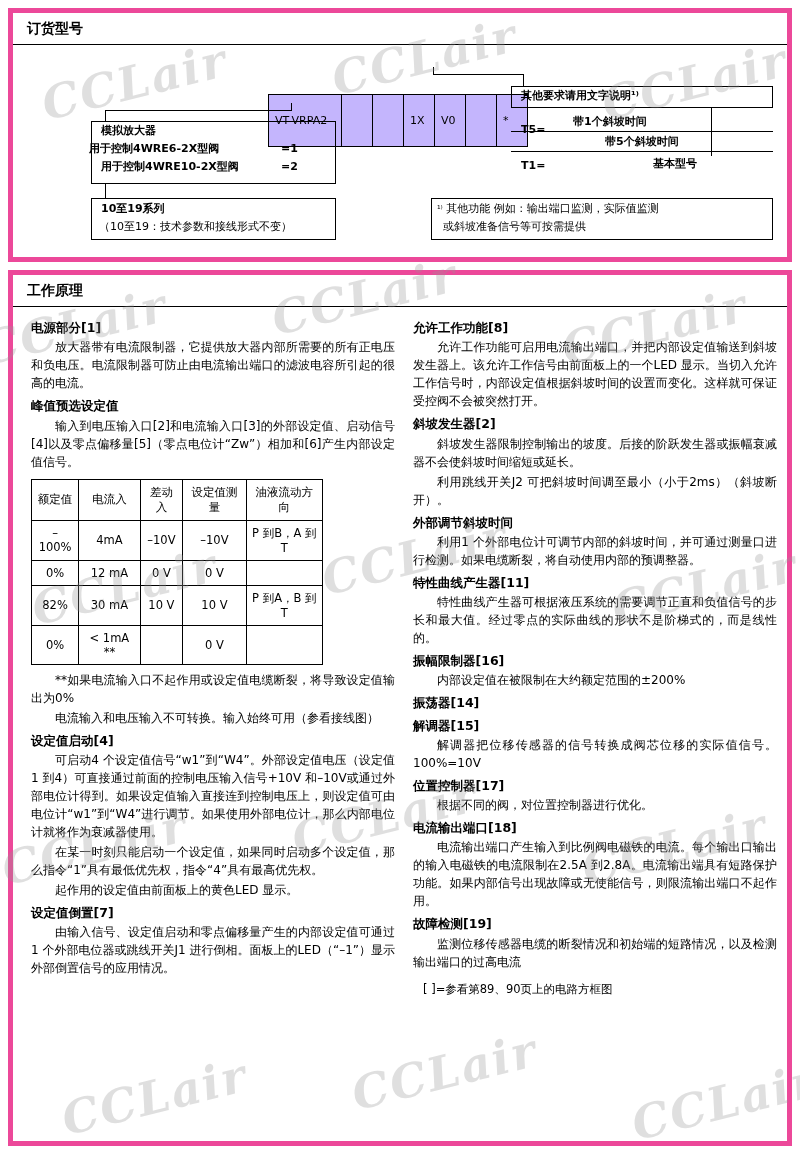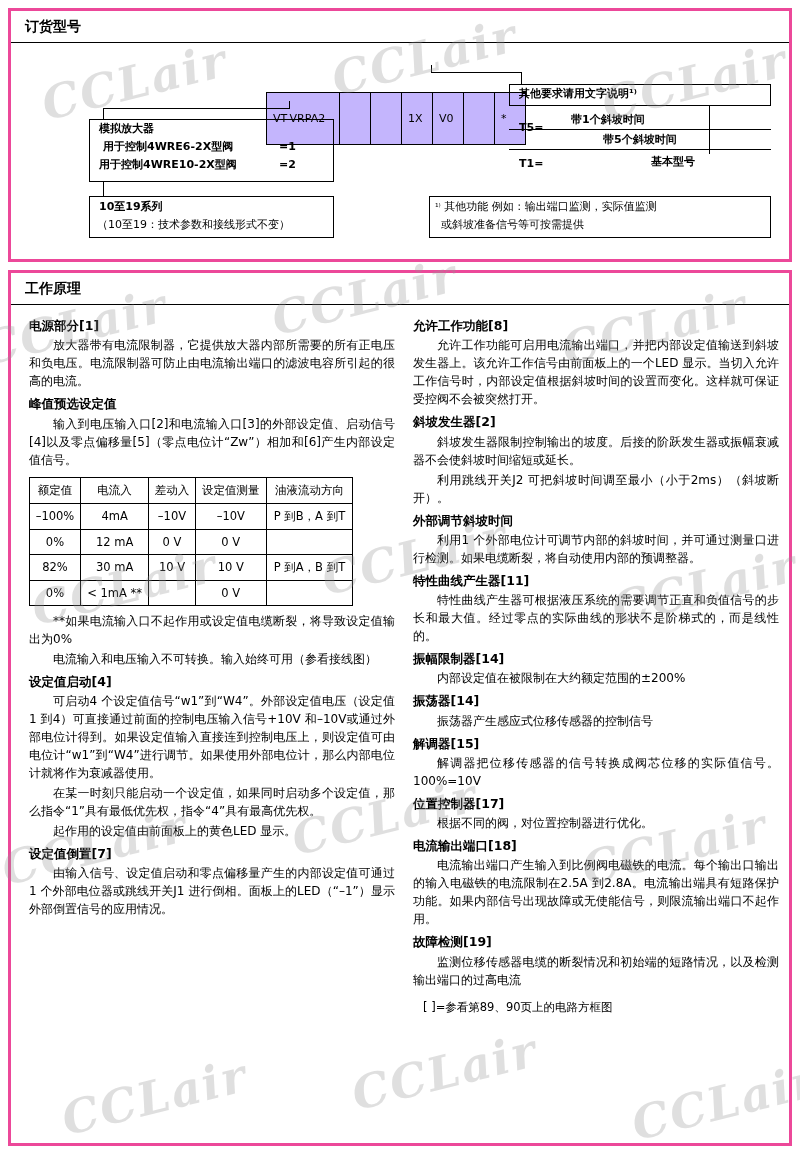--- a/index.html
+++ b/index.html
@@ -19,21 +19,21 @@
     position:absolute;
     font-family:"DejaVu Serif","Liberation Serif",serif;
     font-size:46px;font-weight:bold;font-style:italic;
     color:rgba(150,150,150,0.30);
     transform:rotate(-14deg);
     white-space:nowrap;
     letter-spacing:2px;
   }
 
   
-  .frame{position:absolute;border:3px solid #ec4899;box-sizing:border-box;}
+  .frame{position:absolute;border:5px solid #ec4899;box-sizing:border-box;}
   .sec-title{
     position:absolute;left:0;top:0;width:100%;
     border-bottom:1px solid #000;
     box-sizing:border-box;
     padding:7px 14px 6px 14px;
     font-size:14px;font-weight:bold;
     background:#fff;
   }
 
   
@@ -54,21 +54,21 @@
 
   
   #work-frame{left:8px;top:270px;width:784px;height:876px;}
   #work-body{position:absolute;left:4px;top:33px;width:100%;height:843px;padding:12px 14px;box-sizing:border-box;}
   .cols{display:flex;gap:18px;}
   .col{width:370px;}
   h3{font-size:12.5px;font-weight:bold;margin:6px 0 2px 0;line-height:1.3;}
   h3:first-child{margin-top:0;}
   p{font-size:12px;line-height:1.5;margin:0 0 2px 0;text-indent:24px;text-align:justify;}
 
-  table.spec{border-collapse:collapse;margin:8px 0 6px 0;font-size:11.5px;width:324px;}
+  table.spec{border-collapse:collapse;margin:8px 0 6px 0;font-size:11.5px;width:292px;}
   table.spec td,table.spec th{border:1px solid #000;padding:5px 4px;text-align:center;font-weight:normal;}
   table.spec th{font-weight:normal;}
   .footnote{font-size:11.5px;margin-top:10px;text-indent:10px;}
 </style>
 </head>
 <body>
 
 <div class="page">
 
   <div class="frame" id="order-frame">
@@ -87,21 +87,21 @@
       </div>
 
       <div class="box" style="left:78px;top:75px;width:245px;height:63px;"></div>
       <div class="vr" style="left:92px;top:64px;height:11px;"></div>
       <div class="hr" style="left:92px;top:64px;width:186px;"></div>
       <div class="vr" style="left:278px;top:57px;height:8px;"></div>
 
       <div class="lbl" style="left:88px;top:77px;">
         <b>模拟放大器</b>
       </div>
-      <div class="lbl" style="left:92px;top:95px;text-align:right;">
+      <div class="lbl" style="left:76px;top:95px;text-align:right;">
         <b>用于控制4WRE6-2X型阀</b>
       </div>
       <div class="lbl" style="left:88px;top:113px;">
         <b>用于控制4WRE10-2X型阀</b>
       </div>
       <div class="lbl" style="left:268px;top:95px;"><b>=1</b></div>
       <div class="lbl" style="left:268px;top:113px;"><b>=2</b></div>
 
       <div class="box" style="left:78px;top:152px;width:245px;height:42px;"></div>
       <div class="vr" style="left:92px;top:138px;height:14px;"></div>
@@ -206,24 +206,23 @@
         <div class="col" id="col-right">
             <h3>允许工作功能[8]</h3>
             <p>允许工作功能可启用电流输出端口，并把内部设定值输送到斜坡发生器上。该允许工作信号由前面板上的一个LED 显示。当切入允许工作信号时，内部设定值根据斜坡时间的设置而变化。这样就可保证受控阀不会被突然打开。</p>
             <h3>斜坡发生器[2]</h3>
             <p>斜坡发生器限制控制输出的坡度。后接的阶跃发生器或振幅衰减器不会使斜坡时间缩短或延长。</p>
             <p>利用跳线开关J2 可把斜坡时间调至最小（小于2ms）（斜坡断开）。</p>
             <h3>外部调节斜坡时间</h3>
             <p>利用1 个外部电位计可调节内部的斜坡时间，并可通过测量口进行检测。如果电缆断裂，将自动使用内部的预调整器。</p>
             <h3>特性曲线产生器[11]</h3>
             <p>特性曲线产生器可根据液压系统的需要调节正直和负值信号的步长和最大值。经过零点的实际曲线的形状不是阶梯式的，而是线性的。</p>
-            <h3>振幅限制器[14]</h3>
+            <h3>振幅限制器[16]</h3>
             <p>内部设定值在被限制在大约额定范围的±200%</p>
             <h3>振荡器[14]</h3>
-            <p>振荡器产生感应式位移传感器的控制信号</p>
             <h3>解调器[15]</h3>
             <p>解调器把位移传感器的信号转换成阀芯位移的实际值信号。100%=10V</p>
             <h3>位置控制器[17]</h3>
             <p>根据不同的阀，对位置控制器进行优化。</p>
             <h3>电流输出端口[18]</h3>
             <p>电流输出端口产生输入到比例阀电磁铁的电流。每个输出口输出的输入电磁铁的电流限制在2.5A 到2.8A。电流输出端具有短路保护功能。如果内部信号出现故障或无使能信号，则限流输出端口不起作用。</p>
             <h3>故障检测[19]</h3>
             <p>监测位移传感器电缆的断裂情况和初始端的短路情况，以及检测输出端口的过高电流</p>
             <p class="footnote">[ ]=参看第89、90页上的电路方框图</p>
           </div>

